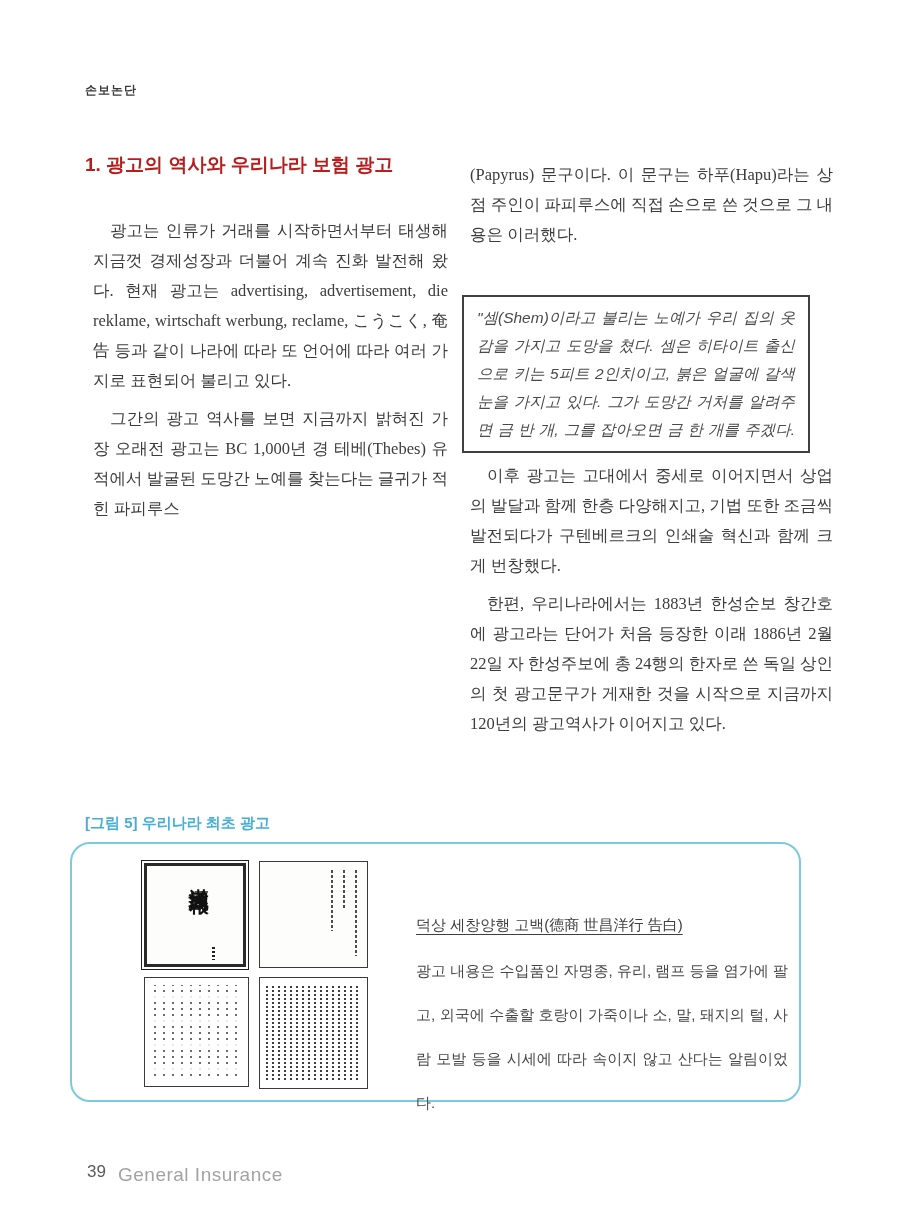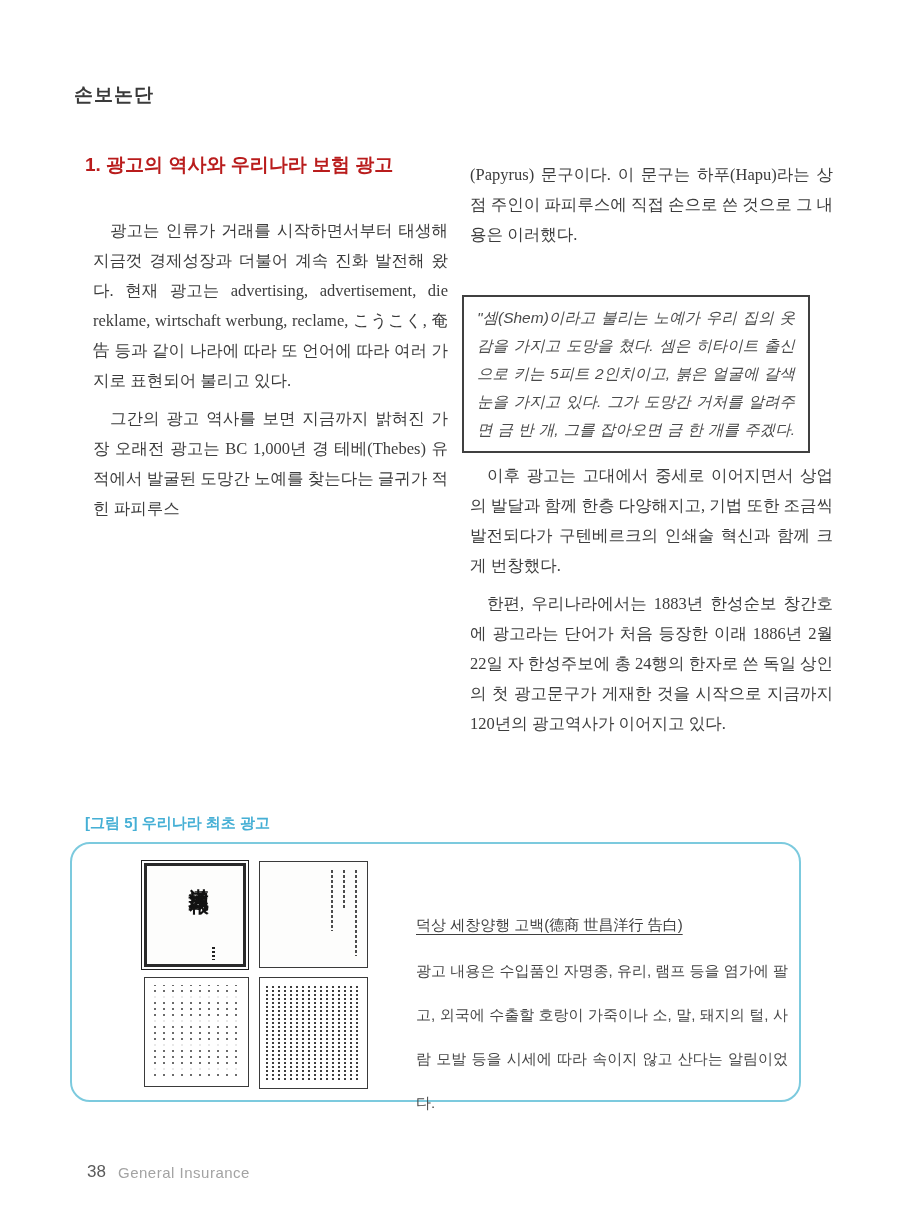--- a/index.html
+++ b/index.html
@@ -1,22 +1,22 @@
 <!DOCTYPE html>
 <html><head>
 <meta charset="utf-8">
 <style>
   html,body { margin:0; padding:0; background:#ffffff; }
   .page {
     position:relative; width:900px; height:1231px; background:#ffffff;
     font-family:"Liberation Serif", serif; overflow:hidden;
   }
   .doc-label {
-    position:absolute; left:74px; top:82px;
-    font-family:"Liberation Sans", sans-serif; font-size:19px; font-weight:700;
+    position:absolute; left:85px; top:82px;
+    font-family:"Liberation Sans", sans-serif; font-size:12px; font-weight:700;
     color:#3a3a3a; letter-spacing:1px;
   }
   .section-title {
     position:absolute; left:85px; top:152px;
     font-family:"Liberation Sans", sans-serif; font-size:19px; font-weight:700;
     color:#b91c1c;
   }
   .col {
     position:absolute; font-size:16.5px; line-height:30px; color:#3c3c3c;
     text-align:justify;
@@ -92,21 +92,21 @@
   .fig-ad-body {
     margin-top:13px; font-size:15px; line-height:44px; text-align:justify;
     color:#474747;
   }
   .page-num {
     position:absolute; left:87px; top:1162px;
     font-family:"Liberation Sans", sans-serif; font-size:17px; color:#5a5a5a;
   }
   .footer-name {
     position:absolute; left:118px; top:1164px;
-    font-family:"Liberation Sans", sans-serif; font-size:15px; color:#a3a3a3;
+    font-family:"Liberation Sans", sans-serif; font-size:19px; color:#a3a3a3;
     letter-spacing:.5px;
   }
 </style>
 </head>
 <body>
 
 <div class="page">
 
   <div class="doc-label">손보논단</div>
 
@@ -143,16 +143,16 @@
 
     <div class="panel panel-thin panel-bot2"></div>
 
     <div class="fig-text">
       <div class="fig-ad-title">덕상 세창양행 고백(德商 世昌洋行 告白)</div>
       <div class="fig-ad-body">광고 내용은 수입품인 자명종, 유리, 램프 등을 염가에 팔고, 외국에 수출할 호랑이 가죽이나 소, 말, 돼지의 털, 사람 모발 등을 시세에 따라 속이지 않고 산다는 알림이었다.</div>
     </div>
 
   </div>
 
-  <div class="page-num">38</div>
+  <div class="page-num">39</div>
   <div class="footer-name">General Insurance</div>
 
 </div>
 
 </body></html>

